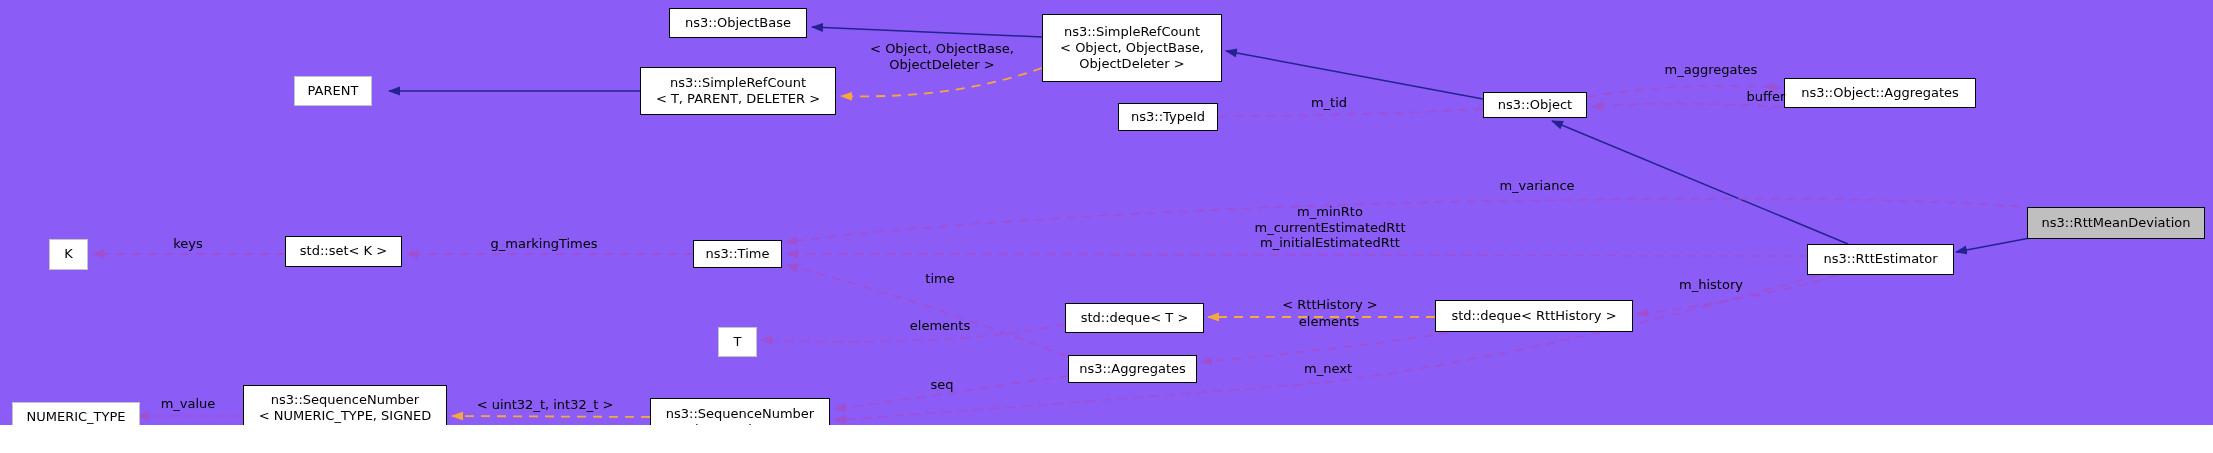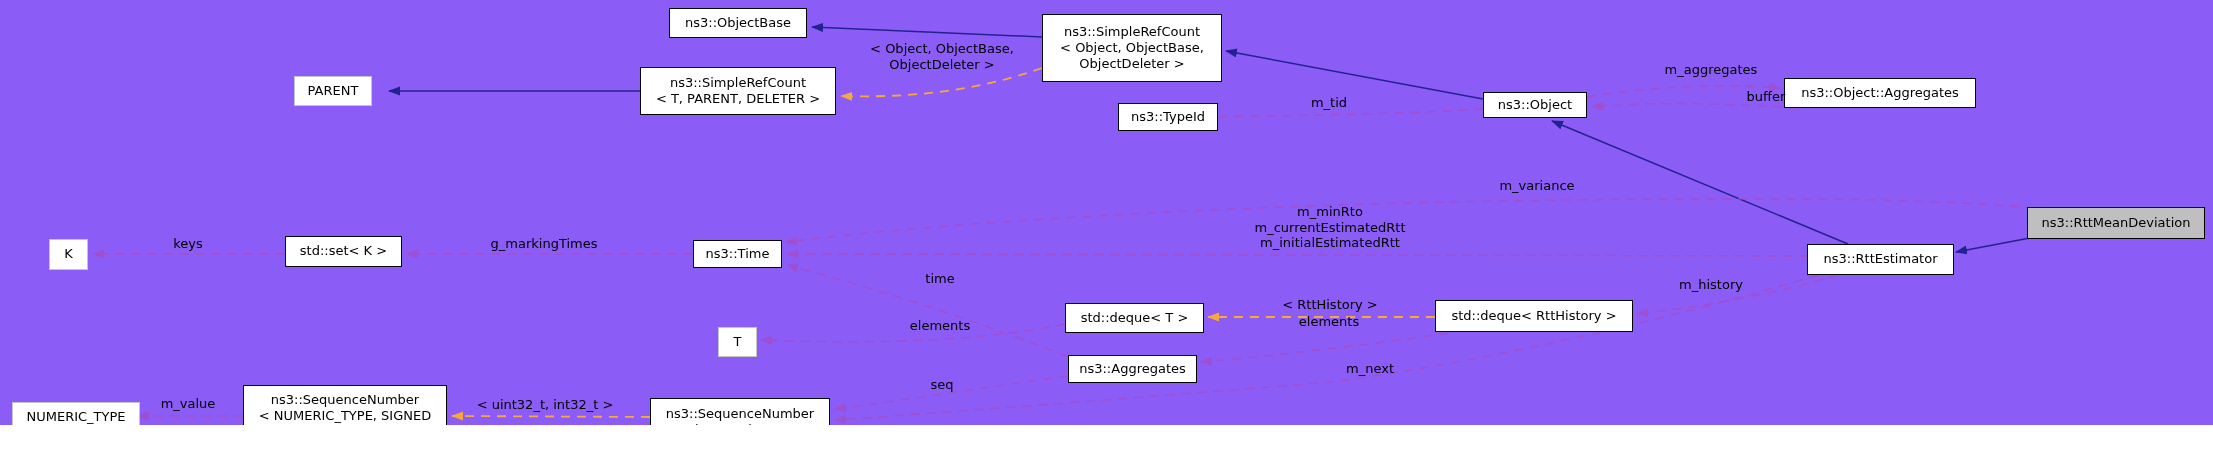--- a/index.html
+++ b/index.html
@@ -104,17 +104,17 @@
     <div class="edge-label" style="left: 1330px; top: 204px;">m_minRto
 m_currentEstimatedRtt
 m_initialEstimatedRtt</div>
     <div class="edge-label" style="left: 188px; top: 236px;">keys</div>
     <div class="edge-label" style="left: 544px; top: 236px;">g_markingTimes</div>
     <div class="edge-label" style="left: 940px; top: 271px;">time</div>
     <div class="edge-label" style="left: 940px; top: 318px;">elements</div>
     <div class="edge-label" style="left: 1330px; top: 297px; text-align: center;">&lt; RttHistory &gt;</div>
     <div class="edge-label" style="left: 1329px; top: 314px;">elements</div>
     <div class="edge-label" style="left: 1711px; top: 277px; text-align: center;">m_history</div>
-    <div class="edge-label" style="left: 1328px; top: 361px; margin-left: 42px;">m_next</div>
+    <div class="edge-label" style="left: 1328px; top: 361px;">m_next</div>
     <div class="edge-label" style="left: 942px; top: 377px;">seq</div>
     <div class="edge-label" style="left: 188px; top: 396px;">m_value</div>
     <div class="edge-label" style="left: 545px; top: 397px;">&lt; uint32_t, int32_t &gt;</div>
   </div>
 
 </body></html>

